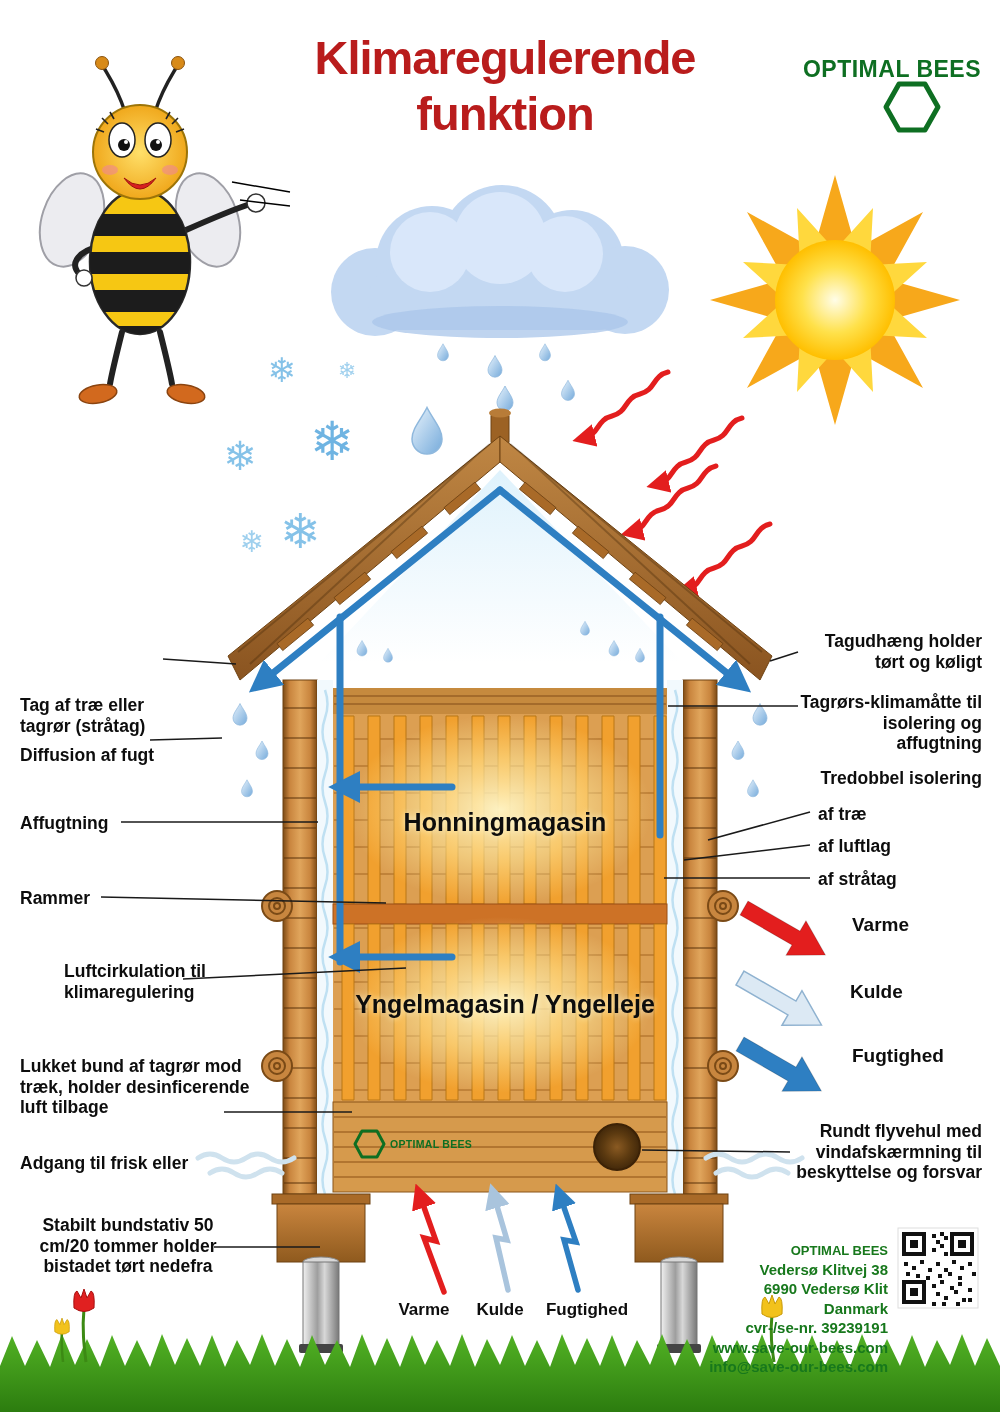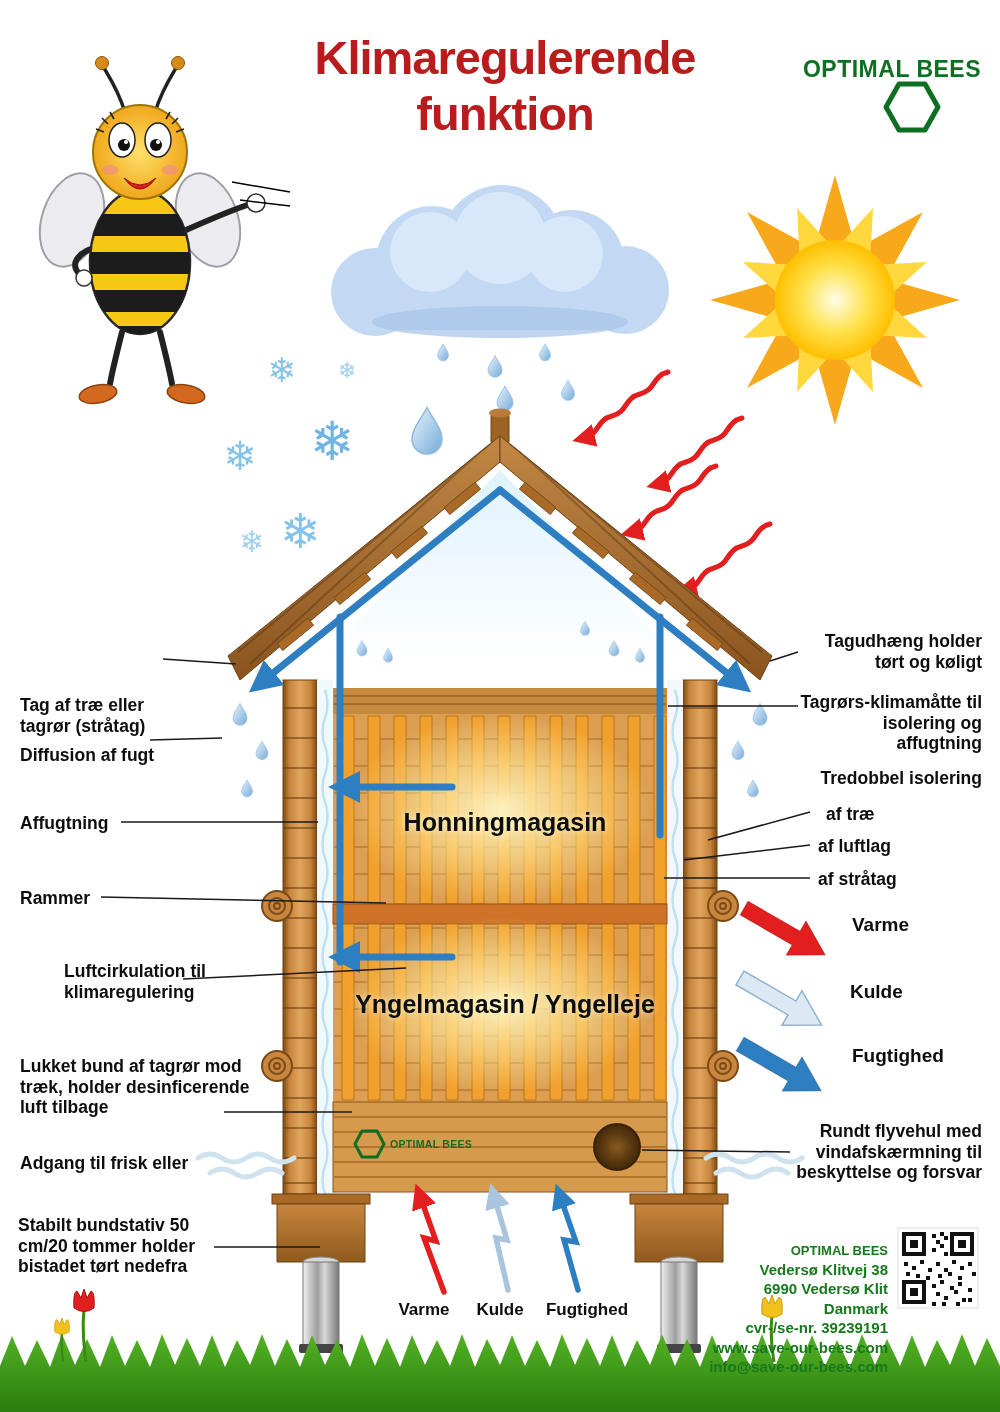--- a/index.html
+++ b/index.html
@@ -353,26 +353,26 @@
 <div class="txt title">Klimaregulerende funktion</div>
 <div class="txt logo-text">OPTIMAL BEES</div>
 
 <div class="txt" style="left:20px;top:664px;width:150px;margin-top:31px;">Tag af træ eller tagrør (stråtag)</div>
 <div class="txt" style="left:20px;top:729px;width:200px;margin-top:16px;">Diffusion af fugt</div>
 <div class="txt" style="left:20px;top:813px;width:160px;">Affugtning</div>
 <div class="txt" style="left:20px;top:888px;width:160px;">Rammer</div>
 <div class="txt" style="left:20px;top:961px;width:170px;margin-left:44px;">Luftcirkulation til klimaregulering</div>
 <div class="txt" style="left:20px;top:1056px;width:240px;">Lukket bund af tagrør mod træk, holder desinficerende luft tilbage</div>
 <div class="txt" style="left:20px;top:1153px;width:200px;">Adgang til frisk eller</div>
-<div class="txt" style="left:18px;top:1215px;width:220px;">Stabilt bundstativ 50 cm/20 tommer holder bistadet tørt nedefra</div>
+<div class="txt" style="left:18px;top:1215px;width:220px;text-align:center;">Stabilt bundstativ 50 cm/20 tommer holder bistadet tørt nedefra</div>
 
 <div class="txt r" style="right:18px;top:692px;width:185px;">Tagrørs-klimamåtte til isolering og affugtning</div>
 <div class="txt r" style="right:18px;top:631px;width:185px;">Tagudhæng holder tørt og køligt</div>
 <div class="txt r" style="right:18px;top:768px;width:220px;">Tredobbel isolering</div>
-<div class="txt" style="left:818px;top:804px;margin-left:8px;">af træ</div>
+<div class="txt" style="left:818px;top:804px;">af træ</div>
 <div class="txt" style="left:818px;top:836px;">af luftlag</div>
 <div class="txt" style="left:818px;top:869px;">af stråtag</div>
 <div class="txt legend-label" style="left:852px;top:914px;">Varme</div>
 <div class="txt legend-label" style="left:850px;top:981px;">Kulde</div>
 <div class="txt legend-label" style="left:852px;top:1045px;">Fugtighed</div>
 <div class="txt r" style="right:18px;top:1121px;width:200px;">Rundt flyvehul med vindafskærmning til beskyttelse og forsvar</div>
 
 <div class="txt hive-label" style="left:380px;top:808px;width:250px;">Honningmagasin</div>
 <div class="txt hive-label" style="left:355px;top:990px;width:300px;">Yngelmagasin / Yngelleje</div>
 <div class="txt hive-logo-text" style="left:390px;top:1138px;">OPTIMAL BEES</div>

